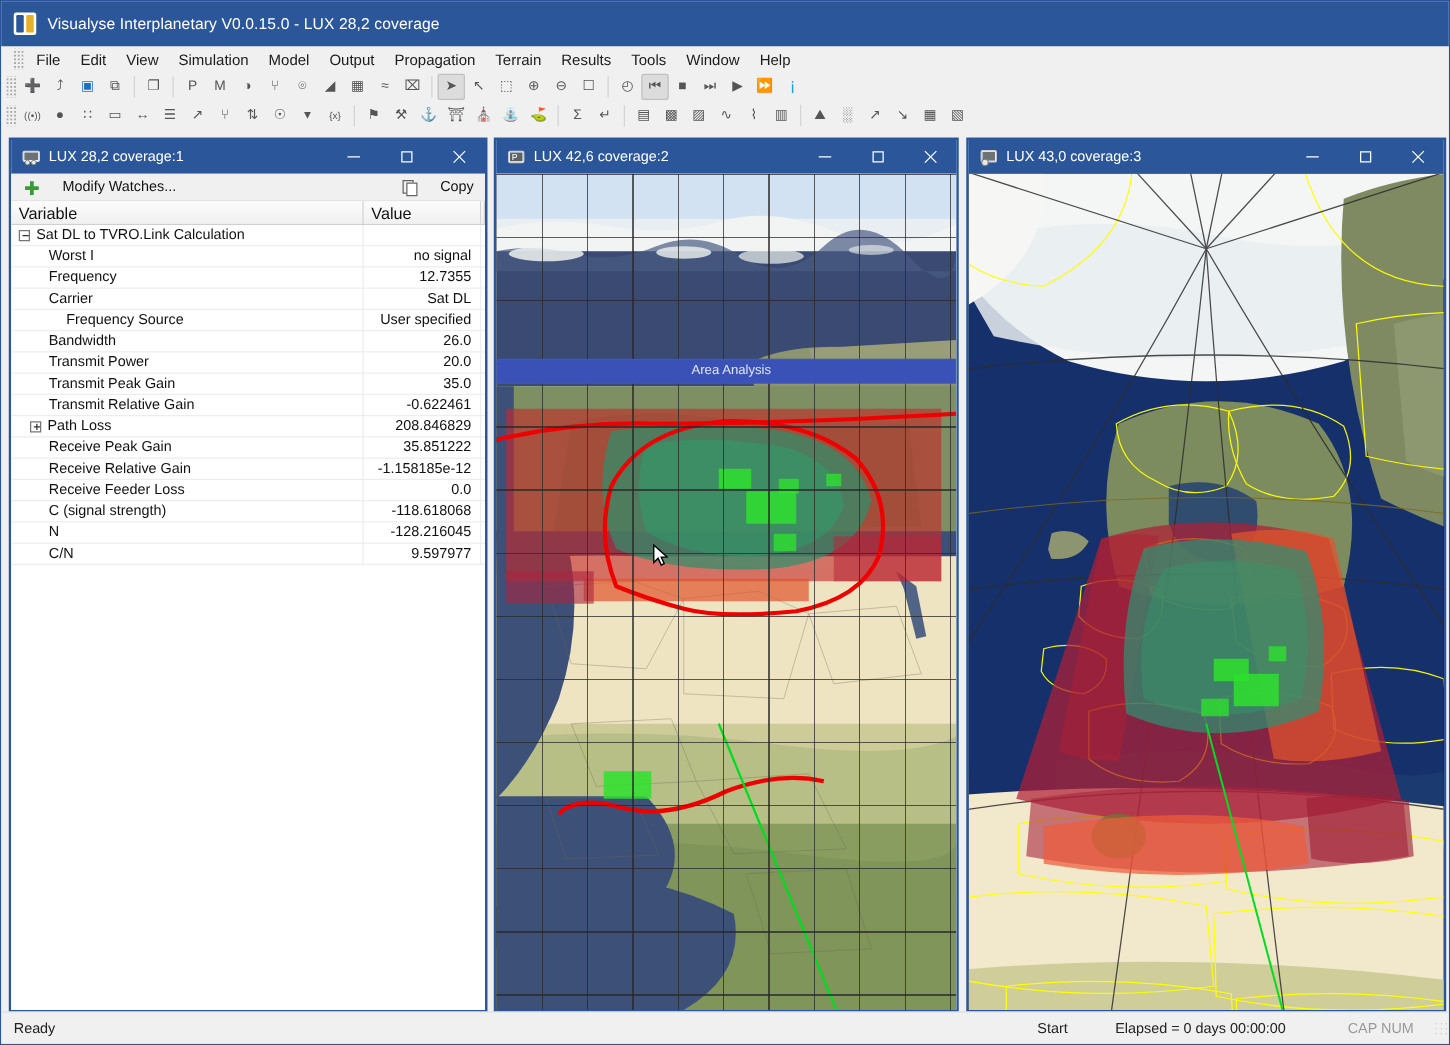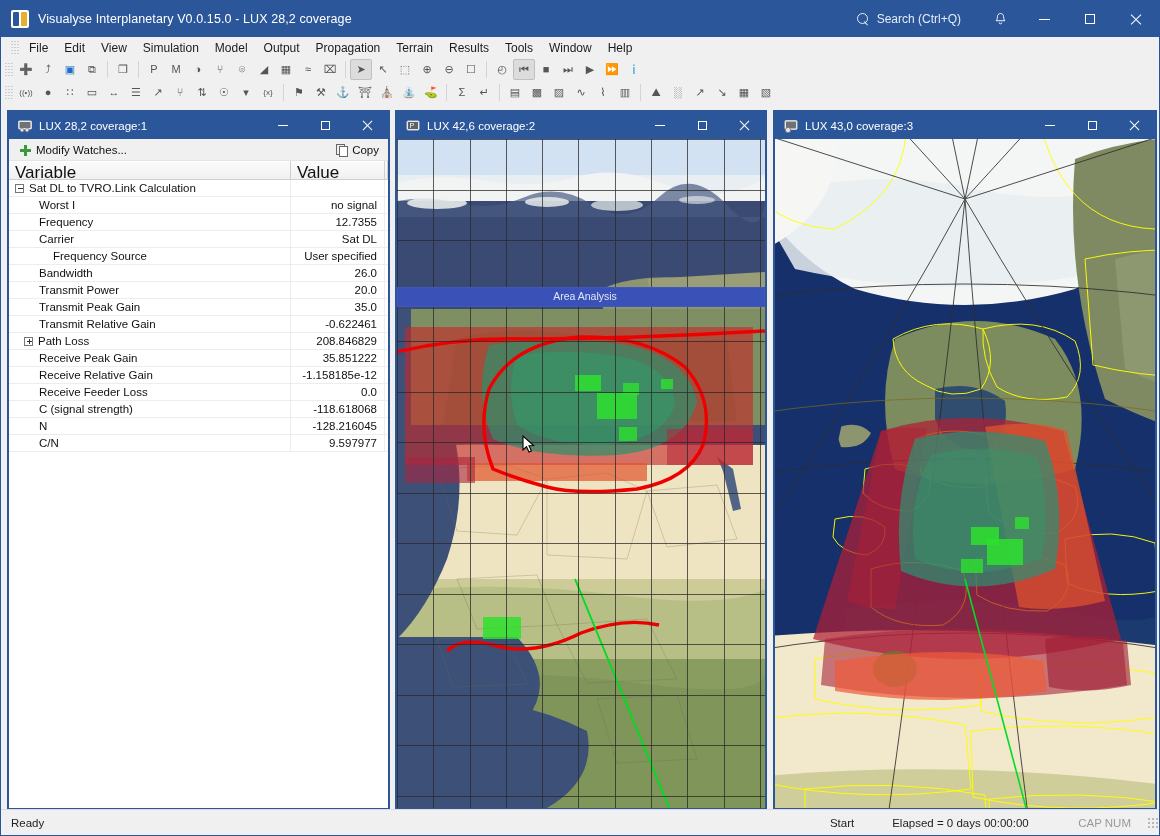--- a/index.html
+++ b/index.html
@@ -128,40 +128,40 @@
   
   #watch-window {
     left:6px; top:4px; width:383px; height:700px;
     border:2px solid #2b579a;
     display:flex; flex-direction:column;
   }
   .watch-toolbar {
     height:22px; background:#f0f0f0; display:flex; align-items:center;
     padding:0 6px 0 8px; border-bottom:1px solid #e5e5e5; flex:0 0 22px;
   }
-  .watch-tool-btn { display:flex; align-items:flex-end; gap:5px; font-size:11.5px; color:#111; padding:1px 3px; }
+  .watch-tool-btn { display:flex; align-items:flex-end; gap:19px; font-size:11.5px; color:#111; padding:1px 3px; }
   .plus-ic { position:relative; width:11px; height:11px; display:inline-block; }
   .plus-ic::before{ content:""; position:absolute; left:4px; top:0; width:3px; height:11px; background:#3a9a3a; }
   .plus-ic::after{ content:""; position:absolute; left:0; top:4px; width:11px; height:3px; background:#3a9a3a; }
   .copy-wrap { margin-left:auto; }
   .copy-ic { position:relative; width:11px; height:12px; display:inline-block; }
   .copy-ic::before{
     content:""; position:absolute; left:0; top:0; width:7px; height:9px;
     border:1px solid #666;
   }
   .copy-ic::after{
     content:""; position:absolute; left:3px; top:2px; width:7px; height:9px;
     border:1px solid #666; background:#fff;
   }
   .grid-head {
     display:flex; height:19px; background:#f0f0f0; flex:0 0 19px;
     border-bottom:1px solid #cfcfcf;
   }
   .gh-cell {
-    font-size:17px; color:#111; padding:2px 0 0 6px;
+    font-size:13px; color:#111; padding:2px 0 0 6px;
     border-right:1px solid #cfcfcf; background:linear-gradient(#fcfcfc,#f0f0f0);
   }
   .gh-var { width:282px; }
   .gh-val { width:94px; }
   .gh-pad { flex:1 1 auto; background:linear-gradient(#fcfcfc,#f0f0f0); border-right:1px solid #cfcfcf; }
   .grid-body { flex:1 1 auto; background:#fff; overflow:hidden; position:relative; }
   .grow { display:flex; height:17px; border-bottom:1px solid #ededed; align-items:center; }
   .gc-var {
     width:282px; border-right:1px solid #ededed; height:17px;
     display:flex; align-items:center; font-size:11.5px; color:#111;
@@ -229,41 +229,20 @@
   .sb-fill { flex:1 1 auto; }
 </style>
 </head>
 <body>
 
 <div class="app">
 
   <div class="titlebar">
     <div class="app-icon"></div>
     <div class="app-title">Visualyse Interplanetary V0.0.15.0 - LUX 28,2 coverage</div>
-    <div class="tb-right">
-      <div class="search-box">
-        <span class="mag"></span>
-        <span>Search (Ctrl+Q)</span>
-      </div>
-      <div class="bell">
-        <svg width="15" height="15" viewBox="0 0 16 16">
-          <path d="M8 1.6c-2 0-3.3 1.5-3.3 3.4 0 2.6-.8 3.6-1.4 4.3h9.4c-.6-.7-1.4-1.7-1.4-4.3 0-1.9-1.3-3.4-3.3-3.4z" fill="none" stroke="#fff" stroke-width="1"></path>
-          <path d="M6.6 11.2a1.4 1.4 0 0 0 2.8 0" fill="none" stroke="#fff" stroke-width="1"></path>
-        </svg>
-      </div>
-      <div class="wbtn">
-          <span class="min"></span>
-        </div>
-      <div class="wbtn">
-          <span class="max"></span>
-        </div>
-      <div class="wbtn close">
-          <span class="cls"></span>
-        </div>
-    </div>
   </div>
 
   <div class="menubar">
     <div class="grip" style="margin-left:0;"></div>
     <div class="menu-item">File</div>
     <div class="menu-item">Edit</div>
     <div class="menu-item">View</div>
     <div class="menu-item">Simulation</div>
     <div class="menu-item">Model</div>
     <div class="menu-item">Output</div>

